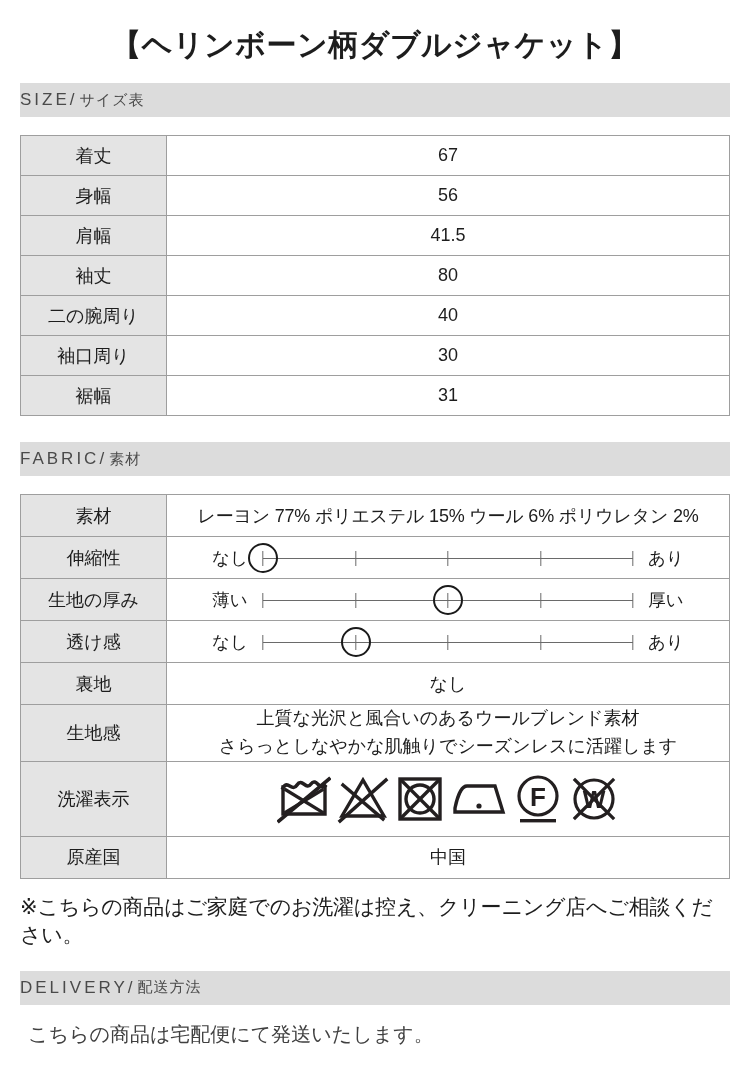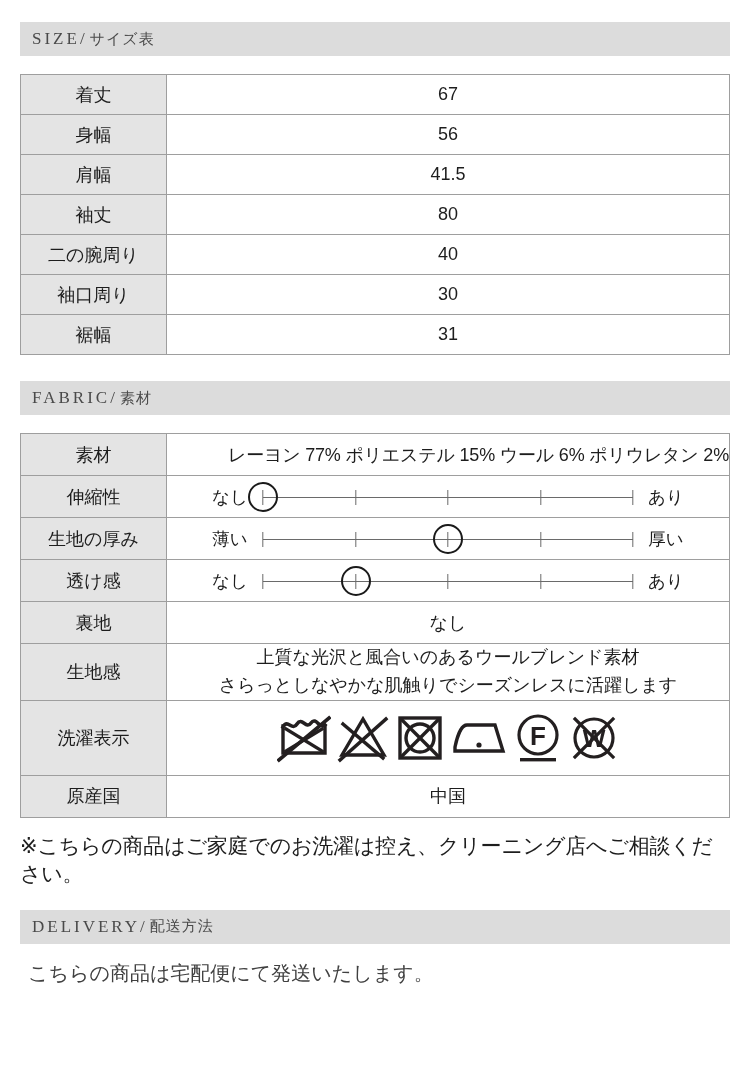--- a/index.html
+++ b/index.html
@@ -32,23 +32,21 @@
     line-height: 1.1;
   }
 
   
   .section-bar {
     margin: 0 20px;
     background: #dcdcdc;
     height: 34px;
     display: flex;
     align-items: center;
-    padding-left: 12px;
     box-sizing: border-box;
-    font-family: Liberation Serif, serif;
   }
   .section-bar .latin {
     font-size: 17px;
     letter-spacing: 3px;
     color: #4a4a4a;
     font-weight: 400;
   }
   .section-bar .jp {
     font-size: 15px;
     color: #4a4a4a;
@@ -92,21 +90,20 @@
     height: 45px;
     font-size: 19px;
   }
 
   
   table.fabric td.lbl { height: 41px; }
   table.fabric td.val { height: 41px; }
   td.material-val {
     font-size: 16.5px;
     letter-spacing: -0.2px;
-    text-align: right;
   }
   td.feel-val {
     height: 72px;
     line-height: 1.55;
     font-size: 17.5px;
   }
   td.care-val { height: 74px; }
 
   
   .scale-wrap {
@@ -184,20 +181,21 @@
   .sp16 { height: 16px; }
   .sp18 { height: 18px; }
   .sp22 { height: 22px; }
   .sp26 { height: 26px; }
 </style>
 </head>
 <body>
 
 <div class="page">
 
+  <div class="title">【ヘリンボーン柄ダブルジャケット】</div>
 
   <div class="sp22"></div>
 
   <div class="section-bar">
     <span class="latin">SIZE/</span>
     <span class="jp">サイズ表</span>
   </div>
 
   <div class="sp18"></div>
 

